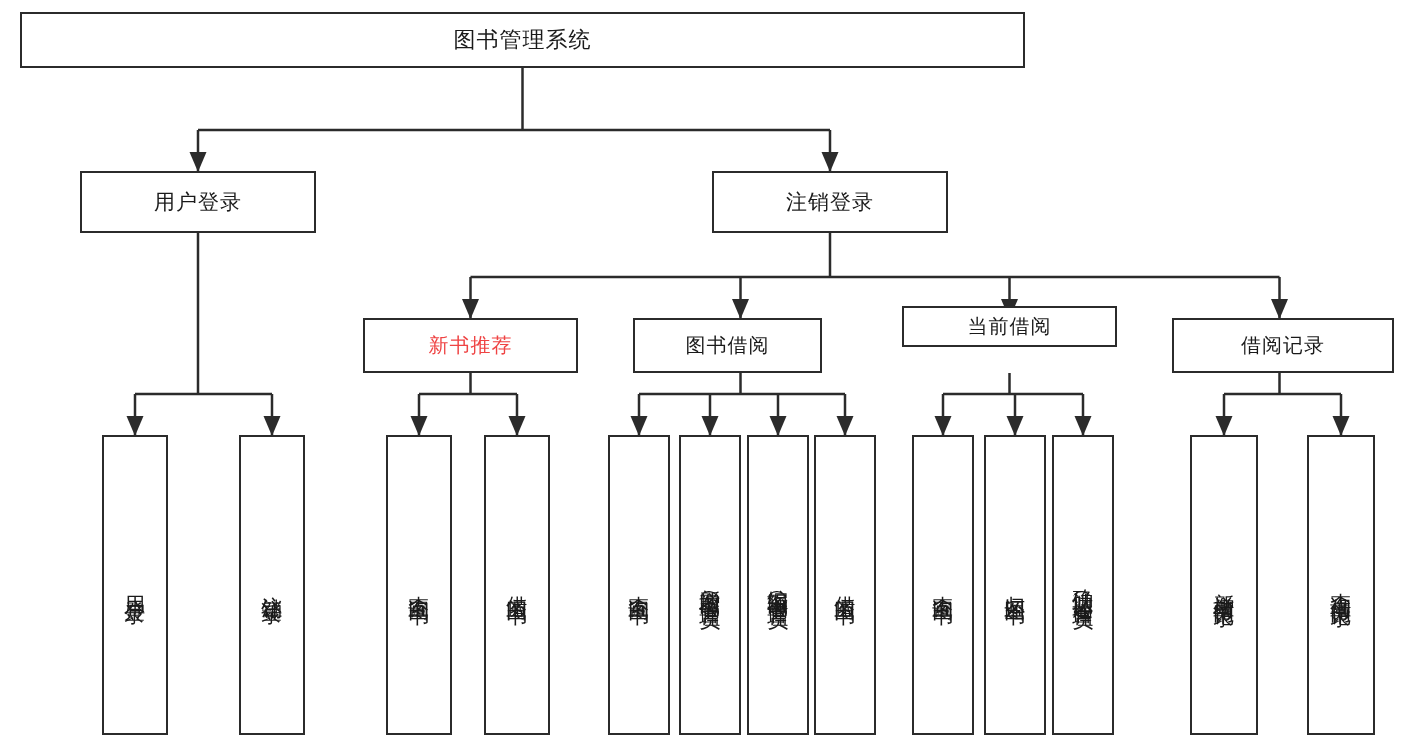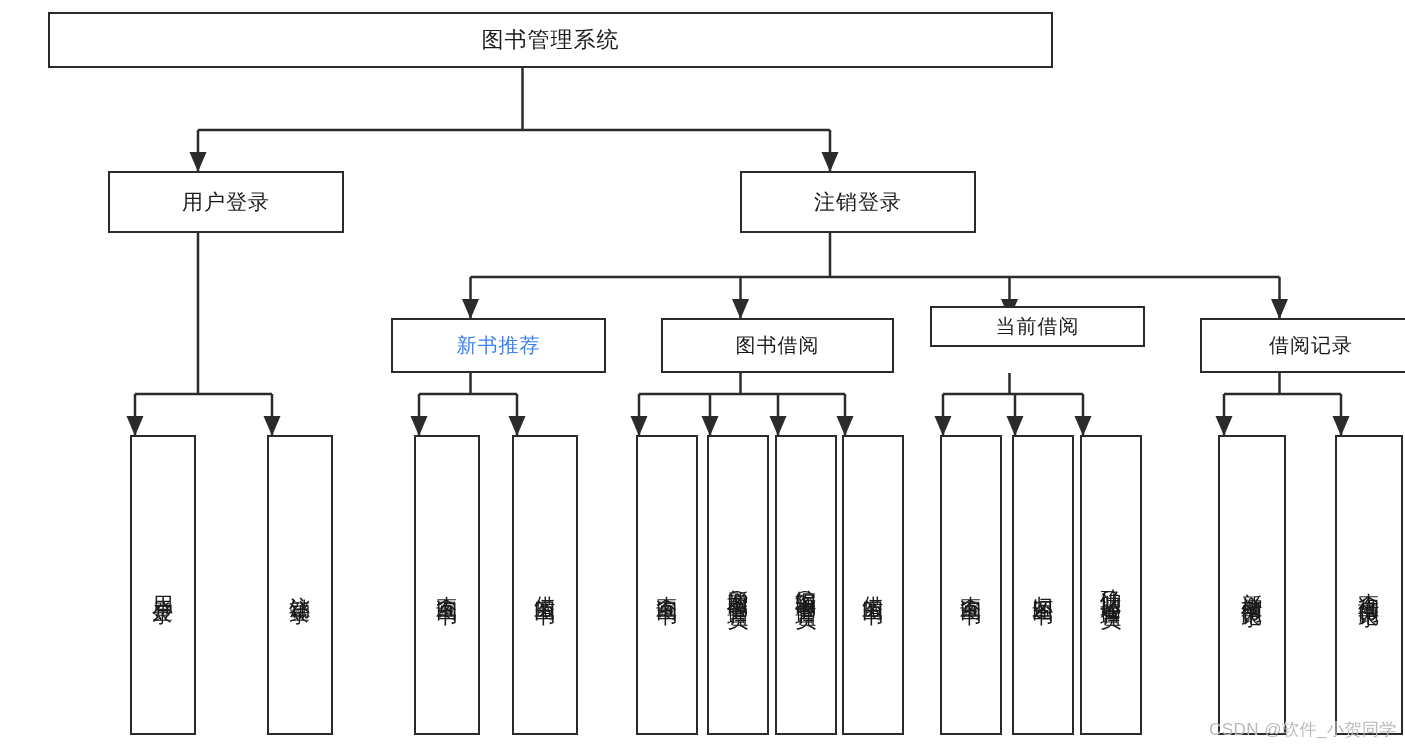--- a/index.html
+++ b/index.html
@@ -28,21 +28,20 @@
   }
   .node {
     position: absolute;
     box-sizing: border-box;
     background: #ffffff;
     border: 2.5px solid #2b2b2b;
     display: flex;
     align-items: center;
     justify-content: center;
     z-index: 2;
-    margin-left: 28px;
   }
   .node-label {
     font-size: 21px;
     line-height: 1.18;
     color: #1a1a1a;
     letter-spacing: 1px;
     white-space: nowrap;
     text-align: center;
   }
   .node.level-0 .node-label { font-size: 22px; }
@@ -135,23 +134,23 @@
       <div class="node level-0" style="left: 20px; top: 12px; width: 1005px; height: 56px; border-color: rgb(43, 43, 43);">
         <span class="node-label" style="color: rgb(26, 26, 26);">图书管理系统</span>
       </div>
       <div class="node level-1" style="left: 80px; top: 171px; width: 236px; height: 62px; border-color: rgb(43, 43, 43);">
         <span class="node-label" style="color: rgb(26, 26, 26);">用户登录</span>
       </div>
       <div class="node level-1" style="left: 712px; top: 171px; width: 236px; height: 62px; border-color: rgb(43, 43, 43);">
         <span class="node-label" style="color: rgb(26, 26, 26);">注销登录</span>
       </div>
       <div class="node level-2" style="left: 363px; top: 318px; width: 215px; height: 55px; border-color: rgb(43, 43, 43);">
-        <span class="node-label" style="color: #3b82f6; font-family: Liberation Serif, serif;">新书推荐</span>
+        <span class="node-label" style="color: #ef4444; font-family: Liberation Serif, serif;">新书推荐</span>
       </div>
-      <div class="node level-2" style="left: 633px; top: 318px; width: 233px; height: 55px; border-color: rgb(43, 43, 43);">
+      <div class="node level-2" style="left: 633px; top: 318px; width: 189px; height: 55px; border-color: rgb(43, 43, 43);">
         <span class="node-label" style="color: rgb(26, 26, 26);">图书借阅</span>
       </div>
       <div class="node level-2" style="left: 902px; top: 306px; width: 215px; height: 41px; border-color: rgb(43, 43, 43);">
         <span class="node-label" style="color: rgb(26, 26, 26);">当前借阅</span>
       </div>
       <div class="node level-2" style="left: 1172px; top: 318px; width: 222px; height: 55px; border-color: rgb(43, 43, 43);">
         <span class="node-label" style="color: rgb(26, 26, 26);">借阅记录</span>
       </div>
       <div class="node level-3 leaf" style="left: 102px; top: 435px; width: 66px; height: 300px; border-color: rgb(43, 43, 43);">
         <span class="node-label" style="color: rgb(26, 26, 26);">用户登录</span>
@@ -187,14 +186,13 @@
         <span class="node-label" style="color: rgb(26, 26, 26);">确认归还（管理员）</span>
       </div>
       <div class="node level-3 leaf" style="left: 1190px; top: 435px; width: 68px; height: 300px; border-color: rgb(43, 43, 43);">
         <span class="node-label" style="color: rgb(26, 26, 26);">新增借阅记录</span>
       </div>
       <div class="node level-3 leaf" style="left: 1307px; top: 435px; width: 68px; height: 300px; border-color: rgb(43, 43, 43);">
         <span class="node-label" style="color: rgb(26, 26, 26);">查询借阅记录</span>
       </div>
     </div>
 
-  <div id="watermark">CSDN @软件_小贺同学</div>
 </div>
 
 </body></html>

